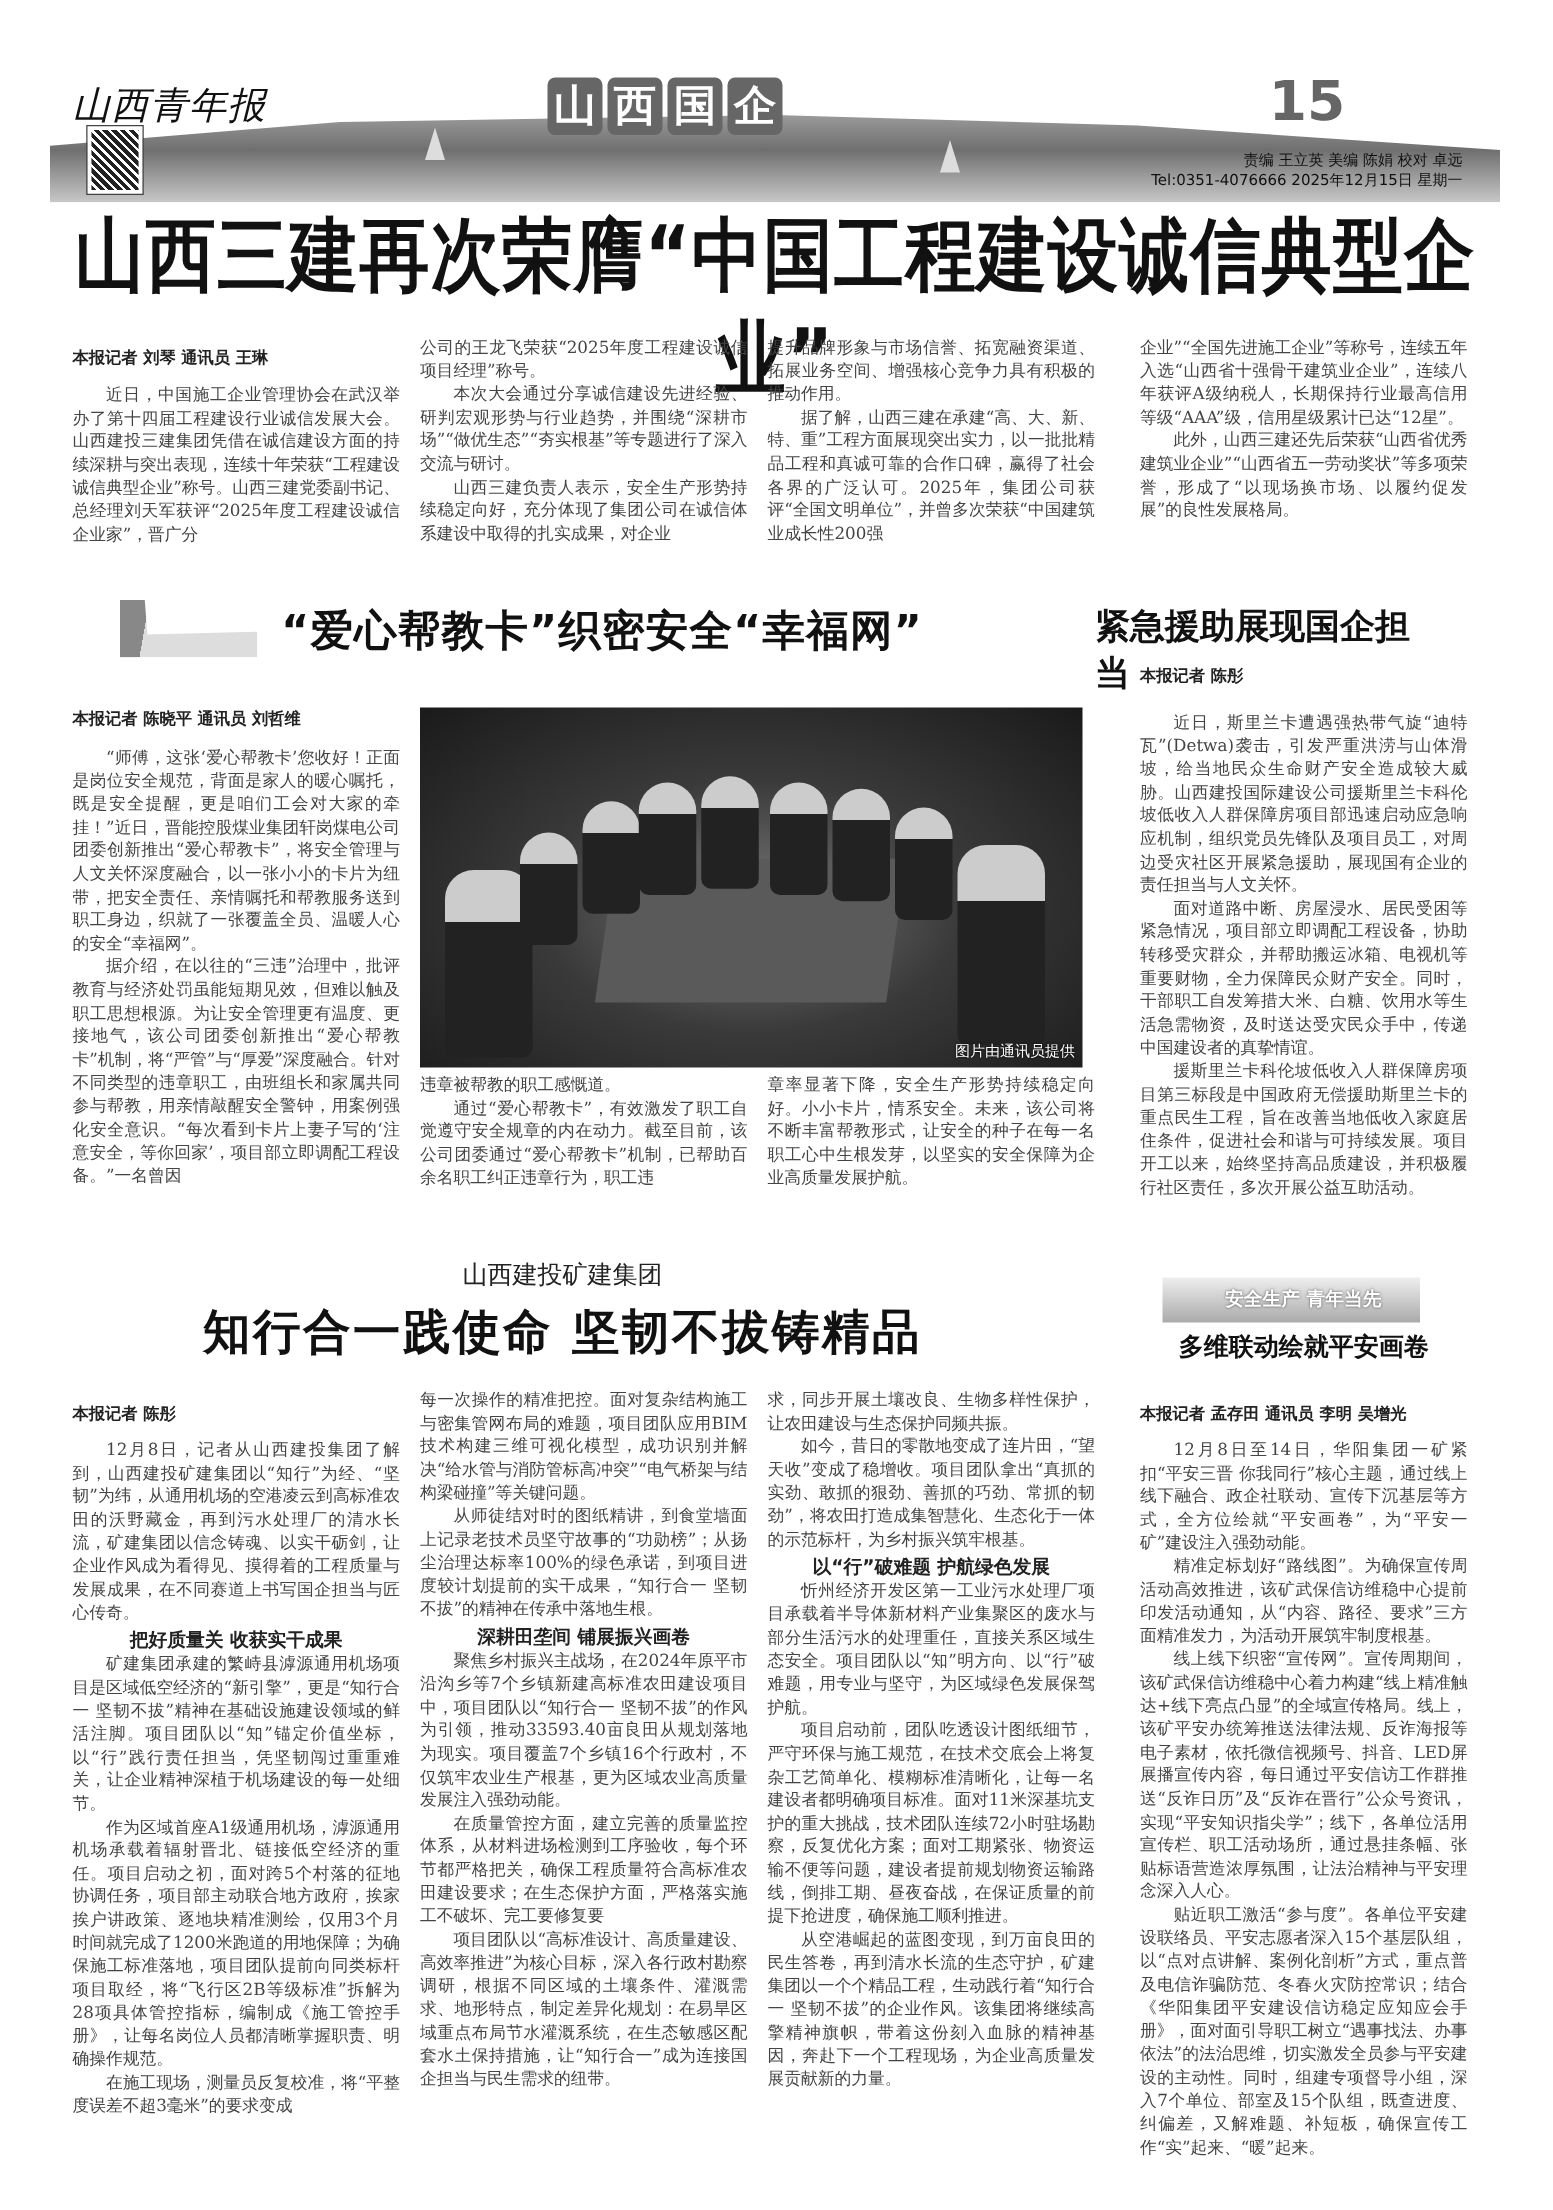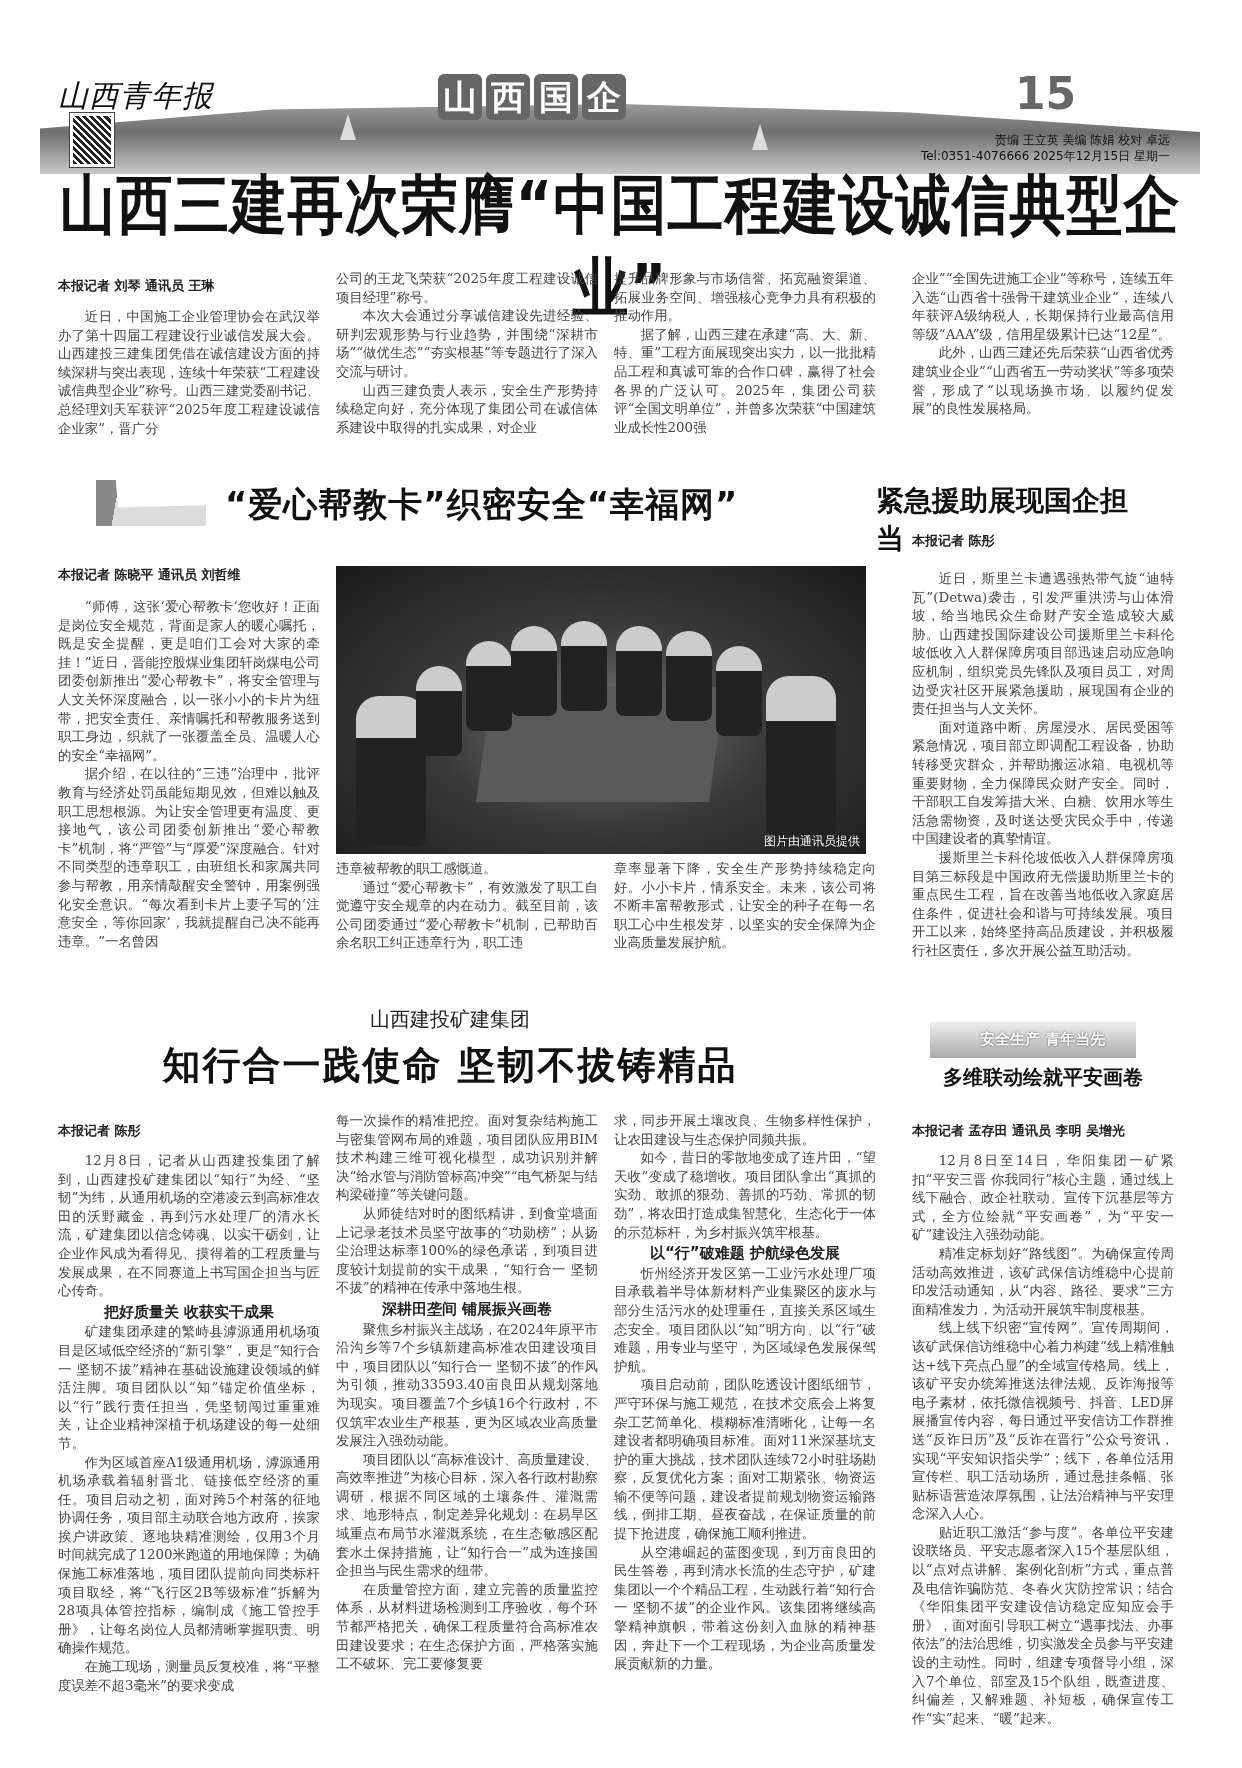--- a/index.html
+++ b/index.html
@@ -1,19 +1,19 @@
 <!DOCTYPE html>
 <html><head>
 <meta charset="utf-8">
 <style>
 *{box-sizing:border-box;margin:0;padding:0}
 html,body{width:1242px;height:1768px;background:#fff;overflow:hidden}
 body{position:relative;font-family:"DejaVu Serif","Liberation Serif",serif;color:#333}
 .abs{position:absolute}
-.header{left:0;top:16px;width:1242px;height:160px}
+.header{left:0;top:4px;width:1242px;height:160px}
 .wave{position:absolute;left:40px;top:88px;width:1160px;height:70px;background:linear-gradient(180deg,#9a9a9a 0%,#6f6f6f 40%,#c8c8c8 100%);clip-path:polygon(0 35%,20% 8%,50% 0,75% 12%,100% 40%,100% 100%,0 100%)}
 .logo{left:58px;top:60px;font-size:30px;font-style:italic;color:#111;font-family:"DejaVu Serif",serif;letter-spacing:1px}
 .qr{left:70px;top:97px;width:44px;height:54px;background:repeating-linear-gradient(45deg,#222 0 3px,#fff 3px 5px),#fff;border:3px solid #fff;outline:1px solid #444}
 .section-title{left:438px;top:58px;display:flex;gap:4px}
 .section-title span{display:inline-block;width:44px;height:46px;background:#666;color:#fff;border-radius:6px;font-family:"DejaVu Sans",sans-serif;font-weight:bold;font-size:34px;line-height:46px;text-align:center}
 .page-num{left:1015px;top:52px;font-family:"DejaVu Sans",sans-serif;font-weight:bold;font-size:44px;color:#666}
 .editors{left:830px;top:116px;width:340px;text-align:right;font-family:"DejaVu Sans",sans-serif;font-size:12px;color:#111;line-height:16px}
 .sail{width:0;height:0;border-left:8px solid transparent;border-right:8px solid transparent;border-bottom:26px solid #ddd}
 h1.main{left:40px;top:175px;width:1160px;text-align:center;font-family:"DejaVu Sans",sans-serif;font-weight:bold;font-size:56px;color:#111;letter-spacing:1px;line-height:72px;transform:scaleY(1.15)}
 .byline{font-family:"DejaVu Sans",sans-serif;font-weight:bold;font-size:13px;color:#222}
@@ -79,21 +79,21 @@
 
 <div class="abs badge" style="left:96px;top:480px">
   <div class="tuanqing">
       <span>团情快报</span>
     </div>
 </div>
 <div class="abs h2" style="left:225px;top:482px;font-size:34px;letter-spacing:1px">“爱心帮教卡”织密安全“幸福网”</div>
 <div class="abs byline" style="left:58px;top:566px">本报记者 陈晓平 通讯员 刘哲维</div>
 <div class="abs col" style="left:58px;top:598px;width:262px">
   <p>“师傅，这张‘爱心帮教卡’您收好！正面是岗位安全规范，背面是家人的暖心嘱托，既是安全提醒，更是咱们工会对大家的牵挂！”近日，晋能控股煤业集团轩岗煤电公司团委创新推出“爱心帮教卡”，将安全管理与人文关怀深度融合，以一张小小的卡片为纽带，把安全责任、亲情嘱托和帮教服务送到职工身边，织就了一张覆盖全员、温暖人心的安全“幸福网”。</p>
-  <p>据介绍，在以往的“三违”治理中，批评教育与经济处罚虽能短期见效，但难以触及职工思想根源。为让安全管理更有温度、更接地气，该公司团委创新推出“爱心帮教卡”机制，将“严管”与“厚爱”深度融合。针对不同类型的违章职工，由班组长和家属共同参与帮教，用亲情敲醒安全警钟，用案例强化安全意识。“每次看到卡片上妻子写的‘注意安全，等你回家’，我就提醒自己决不能再违章。”一名曾因</p>
+  <p>据介绍，在以往的“三违”治理中，批评教育与经济处罚虽能短期见效，但难以触及职工思想根源。为让安全管理更有温度、更接地气，该公司团委创新推出“爱心帮教卡”机制，将“严管”与“厚爱”深度融合。针对不同类型的违章职工，由班组长和家属共同参与帮教，用亲情敲醒安全警钟，用案例强化安全意识。“每次看到卡片上妻子写的‘注意安全，等你回家’，项目部立即调配工程设备。”一名曾因</p>
 </div>
 <div class="abs photo" style="left:336px;top:566px;width:530px;height:288px">
   <div class="table"></div>
   <div class="person" style="left:20px;top:130px;width:70px;height:150px"></div>
   <div class="person" style="left:80px;top:100px"></div>
   <div class="person" style="left:130px;top:75px"></div>
   <div class="person" style="left:175px;top:60px"></div>
   <div class="person" style="left:225px;top:55px"></div>
   <div class="person" style="left:280px;top:60px"></div>
   <div class="person" style="left:330px;top:65px"></div>
@@ -125,22 +125,22 @@
   <div class="sub">把好质量关 收获实干成果</div>
   <p>矿建集团承建的繁峙县滹源通用机场项目是区域低空经济的“新引擎”，更是“知行合一 坚韧不拔”精神在基础设施建设领域的鲜活注脚。项目团队以“知”锚定价值坐标，以“行”践行责任担当，凭坚韧闯过重重难关，让企业精神深植于机场建设的每一处细节。</p>
   <p>作为区域首座A1级通用机场，滹源通用机场承载着辐射晋北、链接低空经济的重任。项目启动之初，面对跨5个村落的征地协调任务，项目部主动联合地方政府，挨家挨户讲政策、逐地块精准测绘，仅用3个月时间就完成了1200米跑道的用地保障；为确保施工标准落地，项目团队提前向同类标杆项目取经，将“飞行区2B等级标准”拆解为28项具体管控指标，编制成《施工管控手册》，让每名岗位人员都清晰掌握职责、明确操作规范。</p>
   <p>在施工现场，测量员反复校准，将“平整度误差不超3毫米”的要求变成</p>
 </div>
 <div class="abs col" style="left:336px;top:1112px;width:262px">
   <p class="noindent">每一次操作的精准把控。面对复杂结构施工与密集管网布局的难题，项目团队应用BIM技术构建三维可视化模型，成功识别并解决“给水管与消防管标高冲突”“电气桥架与结构梁碰撞”等关键问题。</p>
   <p>从师徒结对时的图纸精讲，到食堂墙面上记录老技术员坚守故事的“功勋榜”；从扬尘治理达标率100%的绿色承诺，到项目进度较计划提前的实干成果，“知行合一 坚韧不拔”的精神在传承中落地生根。</p>
   <div class="sub">深耕田垄间 铺展振兴画卷</div>
   <p>聚焦乡村振兴主战场，在2024年原平市沿沟乡等7个乡镇新建高标准农田建设项目中，项目团队以“知行合一 坚韧不拔”的作风为引领，推动33593.40亩良田从规划落地为现实。项目覆盖7个乡镇16个行政村，不仅筑牢农业生产根基，更为区域农业高质量发展注入强劲动能。</p>
+  <p>在质量管控方面，建立完善的质量监控体系，从材料进场检测到工序验收，每个环节都严格把关，确保工程质量符合高标准农田建设要求；在生态保护方面，严格落实施工不破坏、完工要修复要</p>
   <p>项目团队以“高标准设计、高质量建设、高效率推进”为核心目标，深入各行政村勘察调研，根据不同区域的土壤条件、灌溉需求、地形特点，制定差异化规划：在易旱区域重点布局节水灌溉系统，在生态敏感区配套水土保持措施，让“知行合一”成为连接国企担当与民生需求的纽带。</p>
-  <p>在质量管控方面，建立完善的质量监控体系，从材料进场检测到工序验收，每个环节都严格把关，确保工程质量符合高标准农田建设要求；在生态保护方面，严格落实施工不破坏、完工要修复要</p>
 </div>
 <div class="abs col" style="left:614px;top:1112px;width:262px">
   <p class="noindent">求，同步开展土壤改良、生物多样性保护，让农田建设与生态保护同频共振。</p>
   <p>如今，昔日的零散地变成了连片田，“望天收”变成了稳增收。项目团队拿出“真抓的实劲、敢抓的狠劲、善抓的巧劲、常抓的韧劲”，将农田打造成集智慧化、生态化于一体的示范标杆，为乡村振兴筑牢根基。</p>
   <div class="sub">以“行”破难题 护航绿色发展</div>
   <p>忻州经济开发区第一工业污水处理厂项目承载着半导体新材料产业集聚区的废水与部分生活污水的处理重任，直接关系区域生态安全。项目团队以“知”明方向、以“行”破难题，用专业与坚守，为区域绿色发展保驾护航。</p>
   <p>项目启动前，团队吃透设计图纸细节，严守环保与施工规范，在技术交底会上将复杂工艺简单化、模糊标准清晰化，让每一名建设者都明确项目标准。面对11米深基坑支护的重大挑战，技术团队连续72小时驻场勘察，反复优化方案；面对工期紧张、物资运输不便等问题，建设者提前规划物资运输路线，倒排工期、昼夜奋战，在保证质量的前提下抢进度，确保施工顺利推进。</p>
   <p>从空港崛起的蓝图变现，到万亩良田的民生答卷，再到清水长流的生态守护，矿建集团以一个个精品工程，生动践行着“知行合一 坚韧不拔”的企业作风。该集团将继续高擎精神旗帜，带着这份刻入血脉的精神基因，奔赴下一个工程现场，为企业高质量发展贡献新的力量。</p>
 </div>
 

